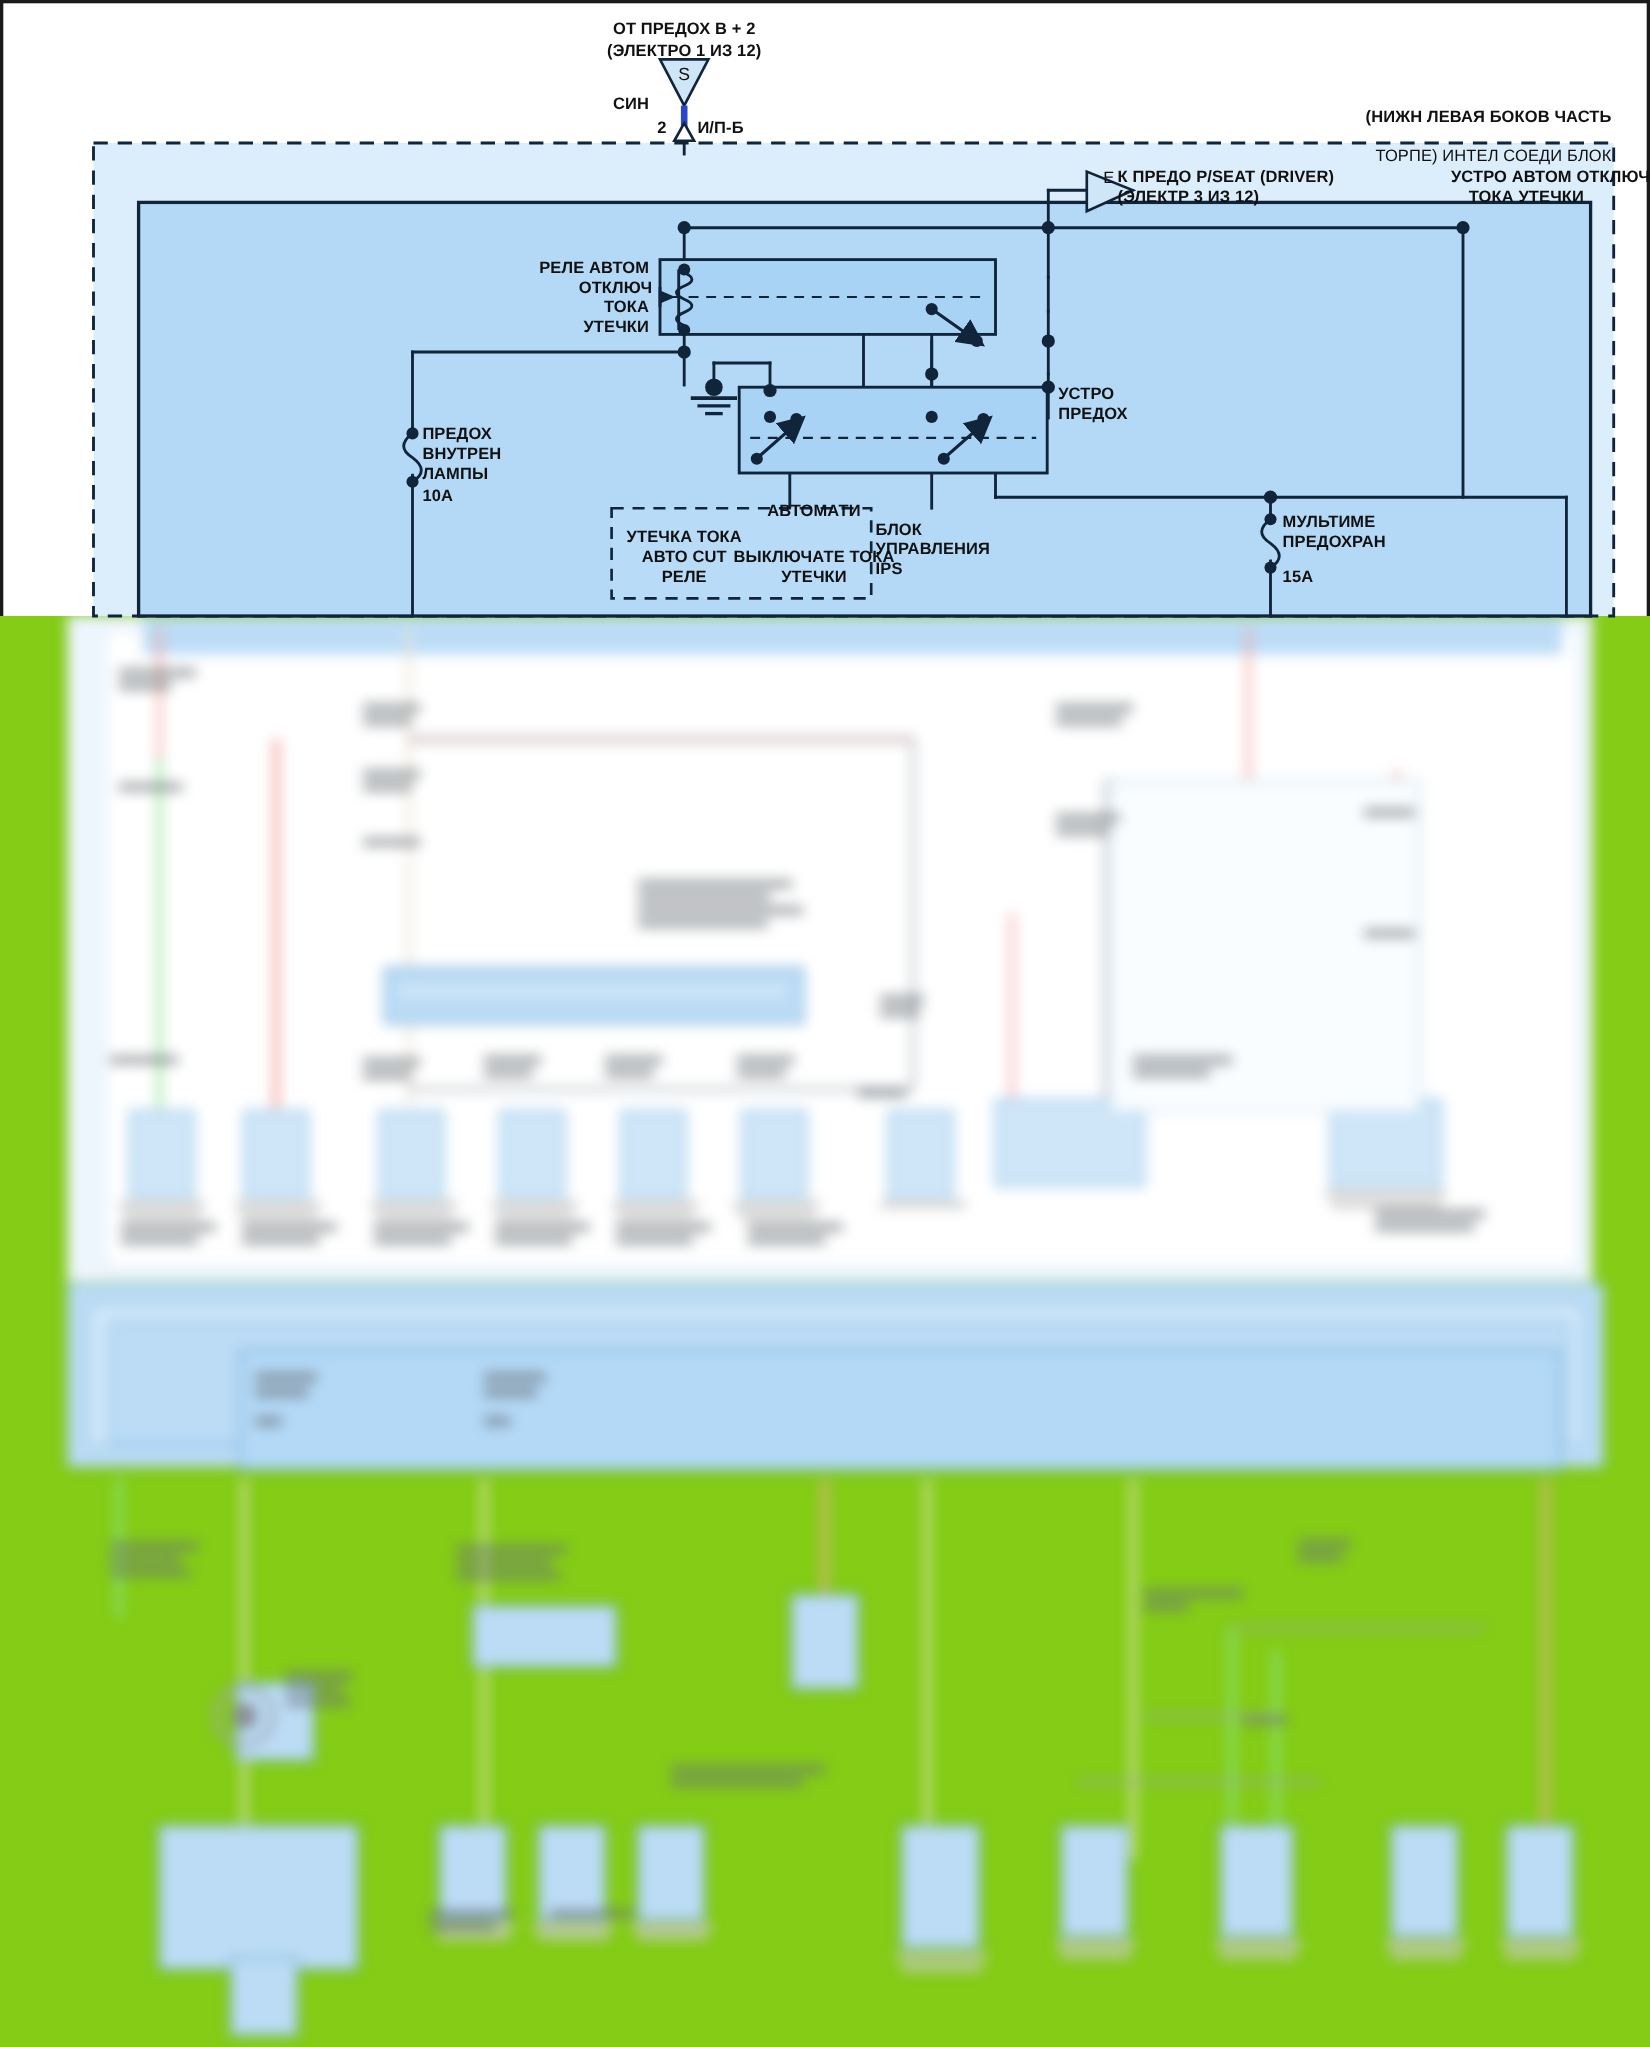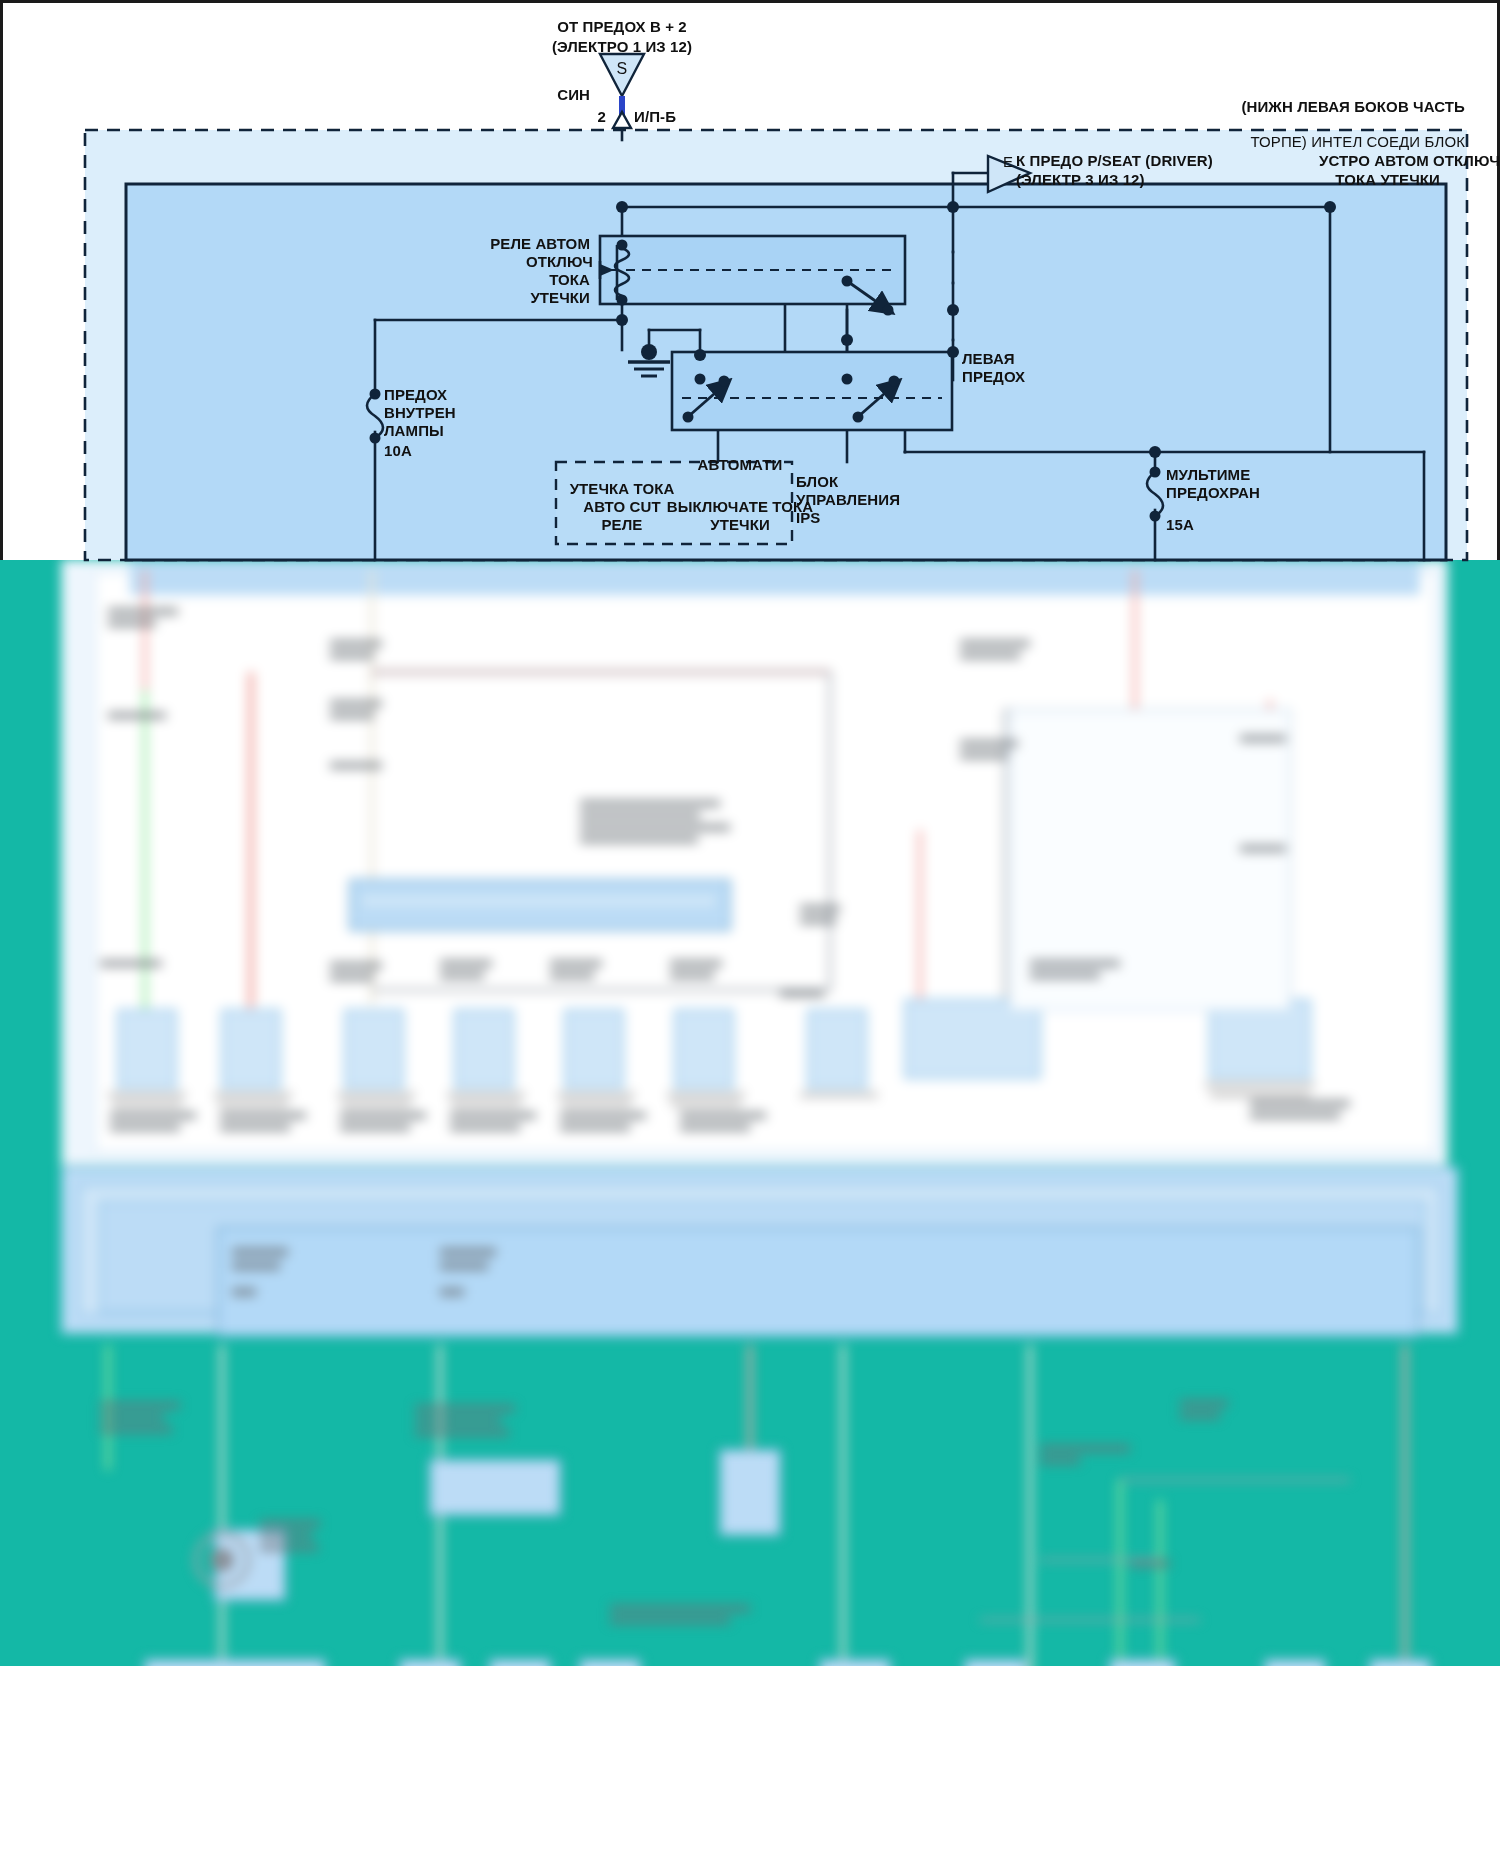--- a/index.html
+++ b/index.html
@@ -1,17 +1,17 @@
 <!DOCTYPE html>
 <html><head>
 <meta charset="utf-8">
 <style>
   html,body{margin:0;padding:0;background:#ffffff;}
   body{font-family:"Liberation Sans","DejaVu Sans",sans-serif;}
-  #page{position:relative;width:1500px;height:1666px;overflow:hidden;background:#14b8a6;}
+  #page{position:relative;width:1500px;height:1861px;overflow:hidden;background:#84cc16;}
 
   
   #sheet{position:absolute;left:0;top:0;width:1500px;height:560px;
          border-left:3px solid #1a1a1a;border-right:3px solid #1a1a1a;border-top:3px solid #1a1a1a;
          box-sizing:border-box;background:#fff;}
 
   .svgwrap{position:absolute;left:0;top:0;width:1500px;height:1861px;}
 
   
   #blurlayer{position:absolute;left:0;top:555px;width:1500px;height:1306px;overflow:hidden;}
@@ -379,21 +379,21 @@
 
   <div class="txt" style="left:1003px;top:153px;width:24px;font-size:15px;">E</div>
   <div class="txt" style="left:1016px;top:152px;font-weight:bold;">К ПРЕДО P/SEAT (DRIVER)</div>
   <div class="txt" style="left:1016px;top:171px;font-weight:bold;">(ЭЛЕКТР 3 ИЗ 12)</div>
 
   <div class="txt r" style="left:400px;top:235px;width:190px;font-weight:bold;">РЕЛЕ АВТОМ</div>
   <div class="txt r" style="left:403px;top:253px;width:190px;font-weight:bold;">ОТКЛЮЧ</div>
   <div class="txt r" style="left:400px;top:271px;width:190px;font-weight:bold;">ТОКА</div>
   <div class="txt r" style="left:400px;top:289px;width:190px;font-weight:bold;">УТЕЧКИ</div>
 
-  <div class="txt" style="left:962px;top:350px;font-weight:bold;">ЛЕВАЯ</div>
+  <div class="txt" style="left:962px;top:350px;font-weight:bold;">УСТРО</div>
   <div class="txt" style="left:962px;top:368px;font-weight:bold;">ПРЕДОХ</div>
 
   <div class="txt" style="left:384px;top:386px;font-weight:bold;">ПРЕДОХ</div>
   <div class="txt" style="left:384px;top:404px;font-weight:bold;">ВНУТРЕН</div>
   <div class="txt" style="left:384px;top:422px;font-weight:bold;">ЛАМПЫ</div>
   <div class="txt" style="left:384px;top:442px;font-weight:bold;">10A</div>
 
   <div class="txt" style="left:1166px;top:466px;font-weight:bold;">МУЛЬТИМЕ</div>
   <div class="txt" style="left:1166px;top:484px;font-weight:bold;">ПРЕДОХРАН</div>
   <div class="txt" style="left:1166px;top:516px;font-weight:bold;">15A</div>

